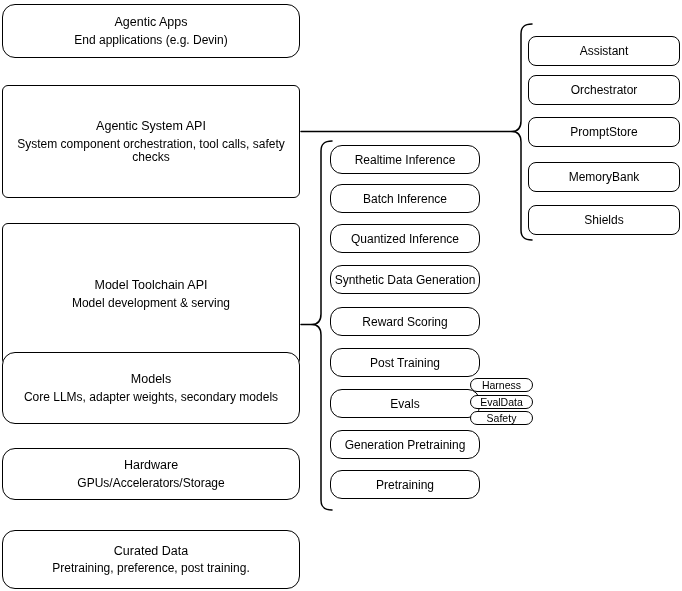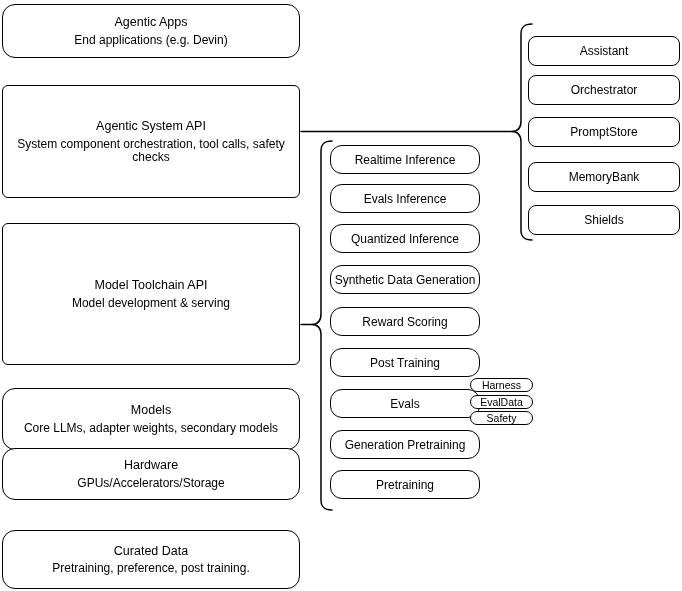--- a/index.html
+++ b/index.html
@@ -82,40 +82,40 @@
   <div class="node stack big" style="top:85px;height:113px">
     <div class="title">Agentic System API</div>
     <div class="subtitle">System component orchestration, tool calls, safety checks</div>
   </div>
 
   <div class="node stack big" style="top:223px;height:142px">
     <div class="title">Model Toolchain API</div>
     <div class="subtitle">Model development &amp; serving</div>
   </div>
 
-  <div class="node stack" style="top:388px;height:62px">
+  <div class="node stack" style="top:352px;height:72px">
     <div class="title">Models</div>
     <div class="subtitle">Core LLMs, adapter weights, secondary models</div>
   </div>
 
   <div class="node stack" style="top:448px;height:52px">
     <div class="title">Hardware</div>
     <div class="subtitle">GPUs/Accelerators/Storage</div>
   </div>
 
   <div class="node stack" style="top:530px;height:59px">
     <div class="title">Curated Data</div>
     <div class="subtitle">Pretraining, preference, post training.</div>
   </div>
 
   <div class="node mid" style="top:145px">
     <span>Realtime Inference</span>
   </div>
   <div class="node mid" style="top:184px">
-    <span>Evals Inference</span>
+    <span>Batch Inference</span>
   </div>
   <div class="node mid" style="top:224px">
     <span>Quantized Inference</span>
   </div>
   <div class="node mid" style="top:265px">
     <span>Synthetic Data Generation</span>
   </div>
   <div class="node mid" style="top:348px">
     <span>Post Training</span>
   </div>

